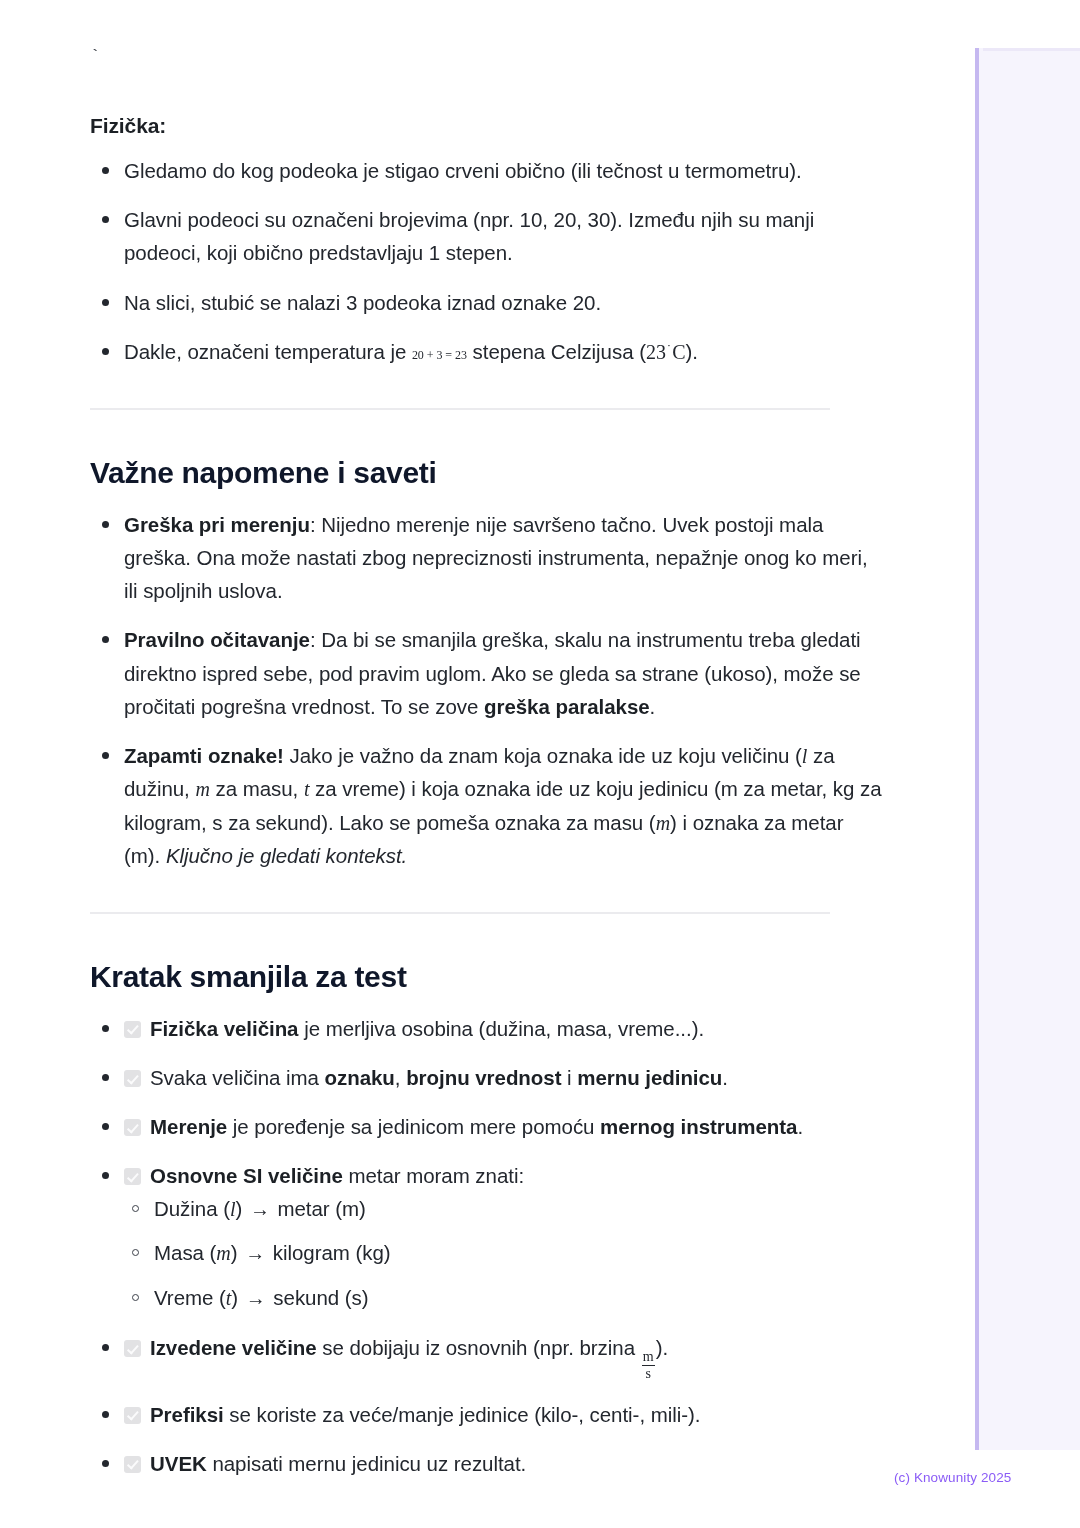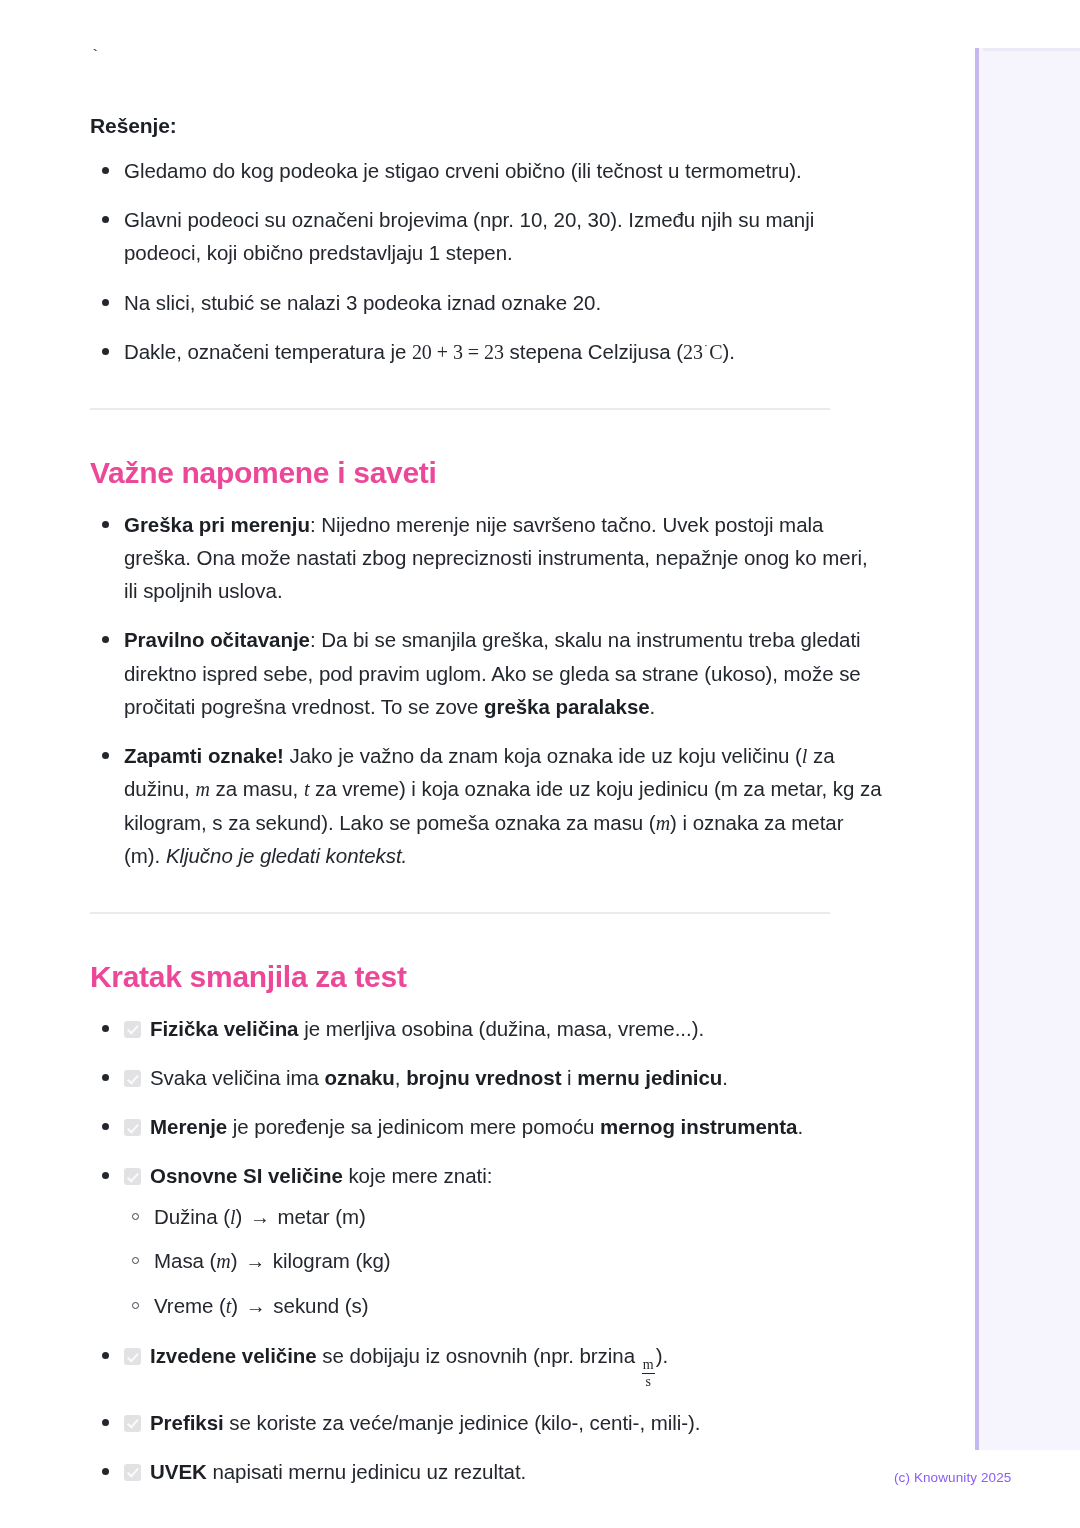--- a/index.html
+++ b/index.html
@@ -62,21 +62,21 @@
     font-weight: bold;
     color: #1c2025;
     margin-top: 46px;
     margin-bottom: 0;
     letter-spacing: -0.1px;
   }
 
   h2.section-heading {
     font-size: 30px;
     font-weight: bold;
-    color: #ec4899;
+    color: #0f172a;
     margin: 44px 0 10px 0;
     letter-spacing: -0.3px;
     line-height: 1.25;
   }
 
   hr.divider {
     border: none;
     border-top: 2px solid #ebebee;
     margin: 40px 0 0 0;
     width: 740px;
@@ -103,21 +103,21 @@
     top: 13px;
     width: 7px;
     height: 7px;
     border-radius: 50%;
     background: #23272e;
   }
 
   
   ul.subbullets {
     list-style: none;
-    margin: 8px 0 0 0;
+    margin: 0 0 0 0;
     padding: 0;
   }
   ul.subbullets > li {
     position: relative;
     padding-left: 30px;
     margin-bottom: 12px;
     font-size: 20.5px;
     line-height: 1.6;
     color: #23272e;
   }
@@ -163,21 +163,21 @@
 
   
   .math {
     font-family: "Liberation Serif", serif;
     font-style: italic;
     font-size: 20px;
   }
   .mathup {
     font-family: "Liberation Serif", serif;
     font-style: normal;
-    font-size: 20px;
+    font-size: 12px;
   }
   .deg-c {
     font-family: "Liberation Serif", serif;
     font-style: normal;
     font-size: 20px;
   }
   .deg-c .dg {
     font-size: 13px;
     vertical-align: 6px;
     padding: 0 1px;
@@ -220,21 +220,21 @@
 <body>
 
 <div id="right-panel">
   <div id="right-panel-topline"></div>
 </div>
 
 <div id="page">
 
   <div class="tick-mark">`</div>
 
-  <div class="lead-label">Rešenje:</div>
+  <div class="lead-label">Fizička:</div>
 
   <ul class="bullets">
       <li><span><span>Gledamo do kog podeoka je stigao crveni obično (ili tečnost u termometru).</span></span></li>
       <li><span><span>Glavni podeoci su označeni brojevima (npr. 10, 20, 30). Između njih su manji podeoci, koji obično predstavljaju 1 stepen.</span></span></li>
       <li><span><span>Na slici, stubić se nalazi 3 podeoka iznad oznake 20.</span></span></li>
       <li><span><span>Dakle, označeni temperatura je </span><span class="mathup">20 + 3 = 23</span><span> stepena Celzijusa (</span><span class="deg-c">23<span class="dg">˙</span>C</span><span>).</span></span></li>
     </ul>
 
   <hr class="divider">
 
@@ -247,21 +247,21 @@
     </ul>
 
   <hr class="divider">
 
   <h2 class="section-heading">Kratak smanjila za test</h2>
 
   <ul class="bullets">
       <li><span class="cbox"></span><span><b>Fizička veličina</b><span> je merljiva osobina (dužina, masa, vreme...).</span></span></li>
       <li><span class="cbox"></span><span><span>Svaka veličina ima </span><b>oznaku</b><span>, </span><b>brojnu vrednost</b><span> i </span><b>mernu jedinicu</b><span>.</span></span></li>
       <li><span class="cbox"></span><span><b>Merenje</b><span> je poređenje sa jedinicom mere pomoću </span><b>mernog instrumenta</b><span>.</span></span></li>
-      <li><span class="cbox"></span><span><b>Osnovne SI veličine</b><span> koje mere znati:</span></span><ul class="subbullets">
+      <li><span class="cbox"></span><span><b>Osnovne SI veličine</b><span> metar moram znati:</span></span><ul class="subbullets">
           <li><span>Dužina (</span><span class="math">l</span><span>) </span><span class="arrow">→</span><span> metar (m)</span></li>
           <li><span>Masa (</span><span class="math">m</span><span>) </span><span class="arrow">→</span><span> kilogram (kg)</span></li>
           <li><span>Vreme (</span><span class="math">t</span><span>) </span><span class="arrow">→</span><span> sekund (s)</span></li>
         </ul></li>
       <li><span class="cbox"></span><span><b>Izvedene veličine</b><span> se dobijaju iz osnovnih (npr. brzina </span><span class="frac">
             <span class="num">m</span>
             <span class="bar"></span>
             <span class="den">s</span>
           </span><span>).</span></span></li>
       <li><span class="cbox"></span><span><b>Prefiksi</b><span> se koriste za veće/manje jedinice (kilo-, centi-, mili-).</span></span></li>

